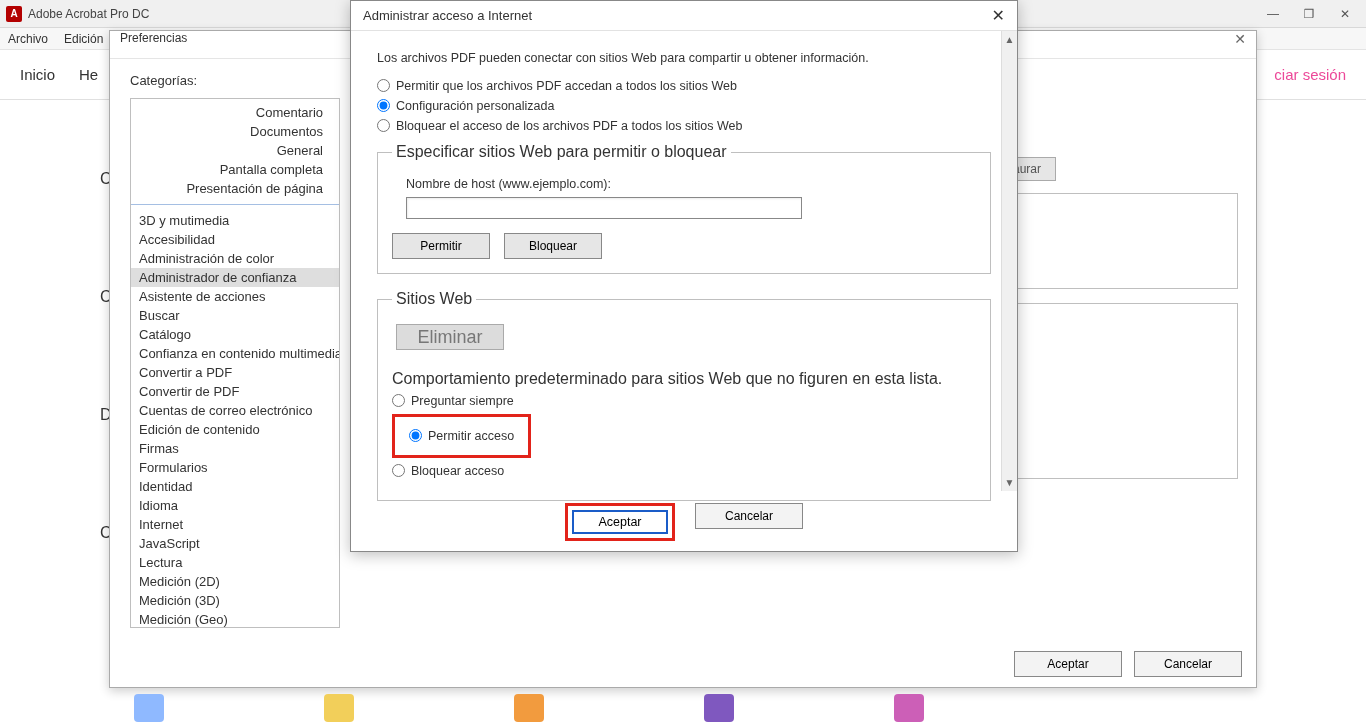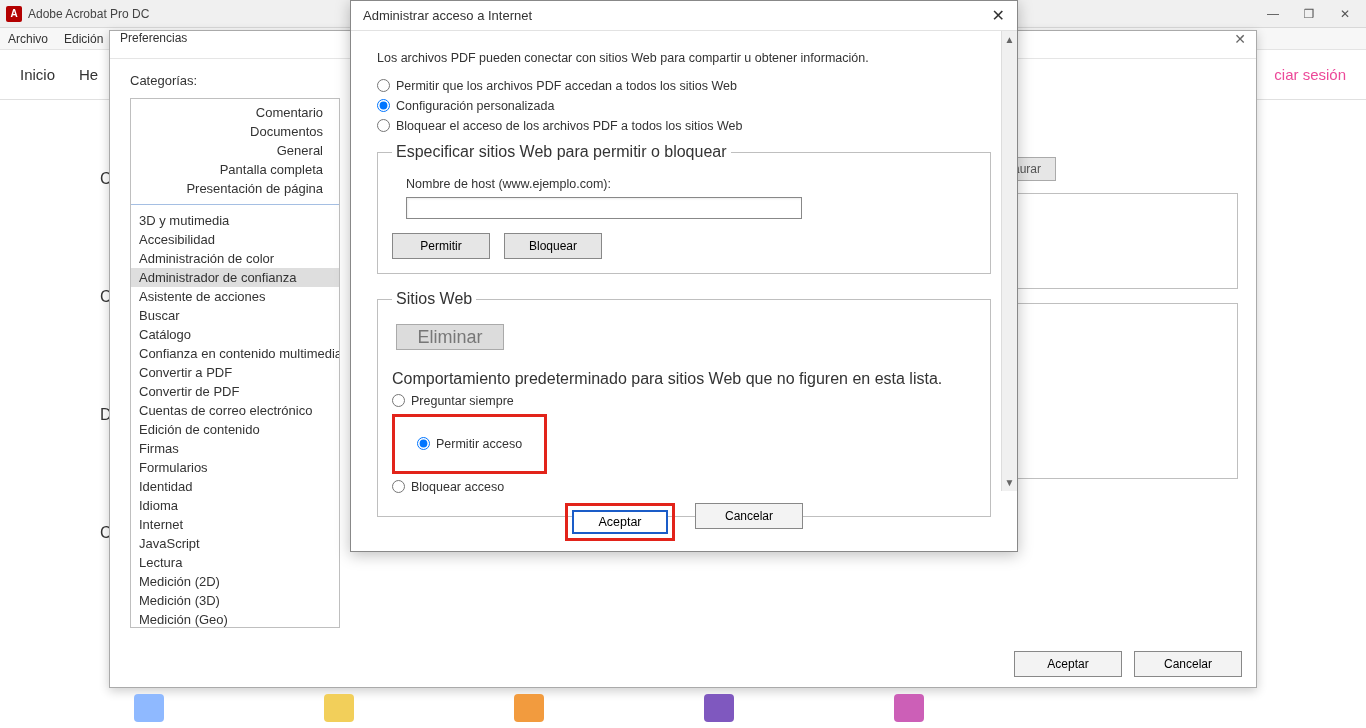--- a/index.html
+++ b/index.html
@@ -208,21 +208,21 @@
     <fieldset style="margin-top:16px; padding-bottom:16px;">
       <legend>Sitios Web</legend>
       <button class="elim" disabled="">Eliminar</button>
       <div class="behaviour">Comportamiento predeterminado para sitios Web que no figuren en esta lista.</div>
 
       <label class="radiorow">
         <input type="radio" name="beh" style="">
         <span>Preguntar siempre</span>
       </label>
       <div class="highlight-red">
-        <label class="radiorow" style="margin:16px">
+        <label class="radiorow" style="margin:8px">
           <input type="radio" name="beh" checked="" style="">
           <span>Permitir acceso</span>
         </label>
       </div>
       <label class="radiorow">
         <input type="radio" name="beh" style="">
         <span>Bloquear acceso</span>
       </label>
     </fieldset>
   </div>

